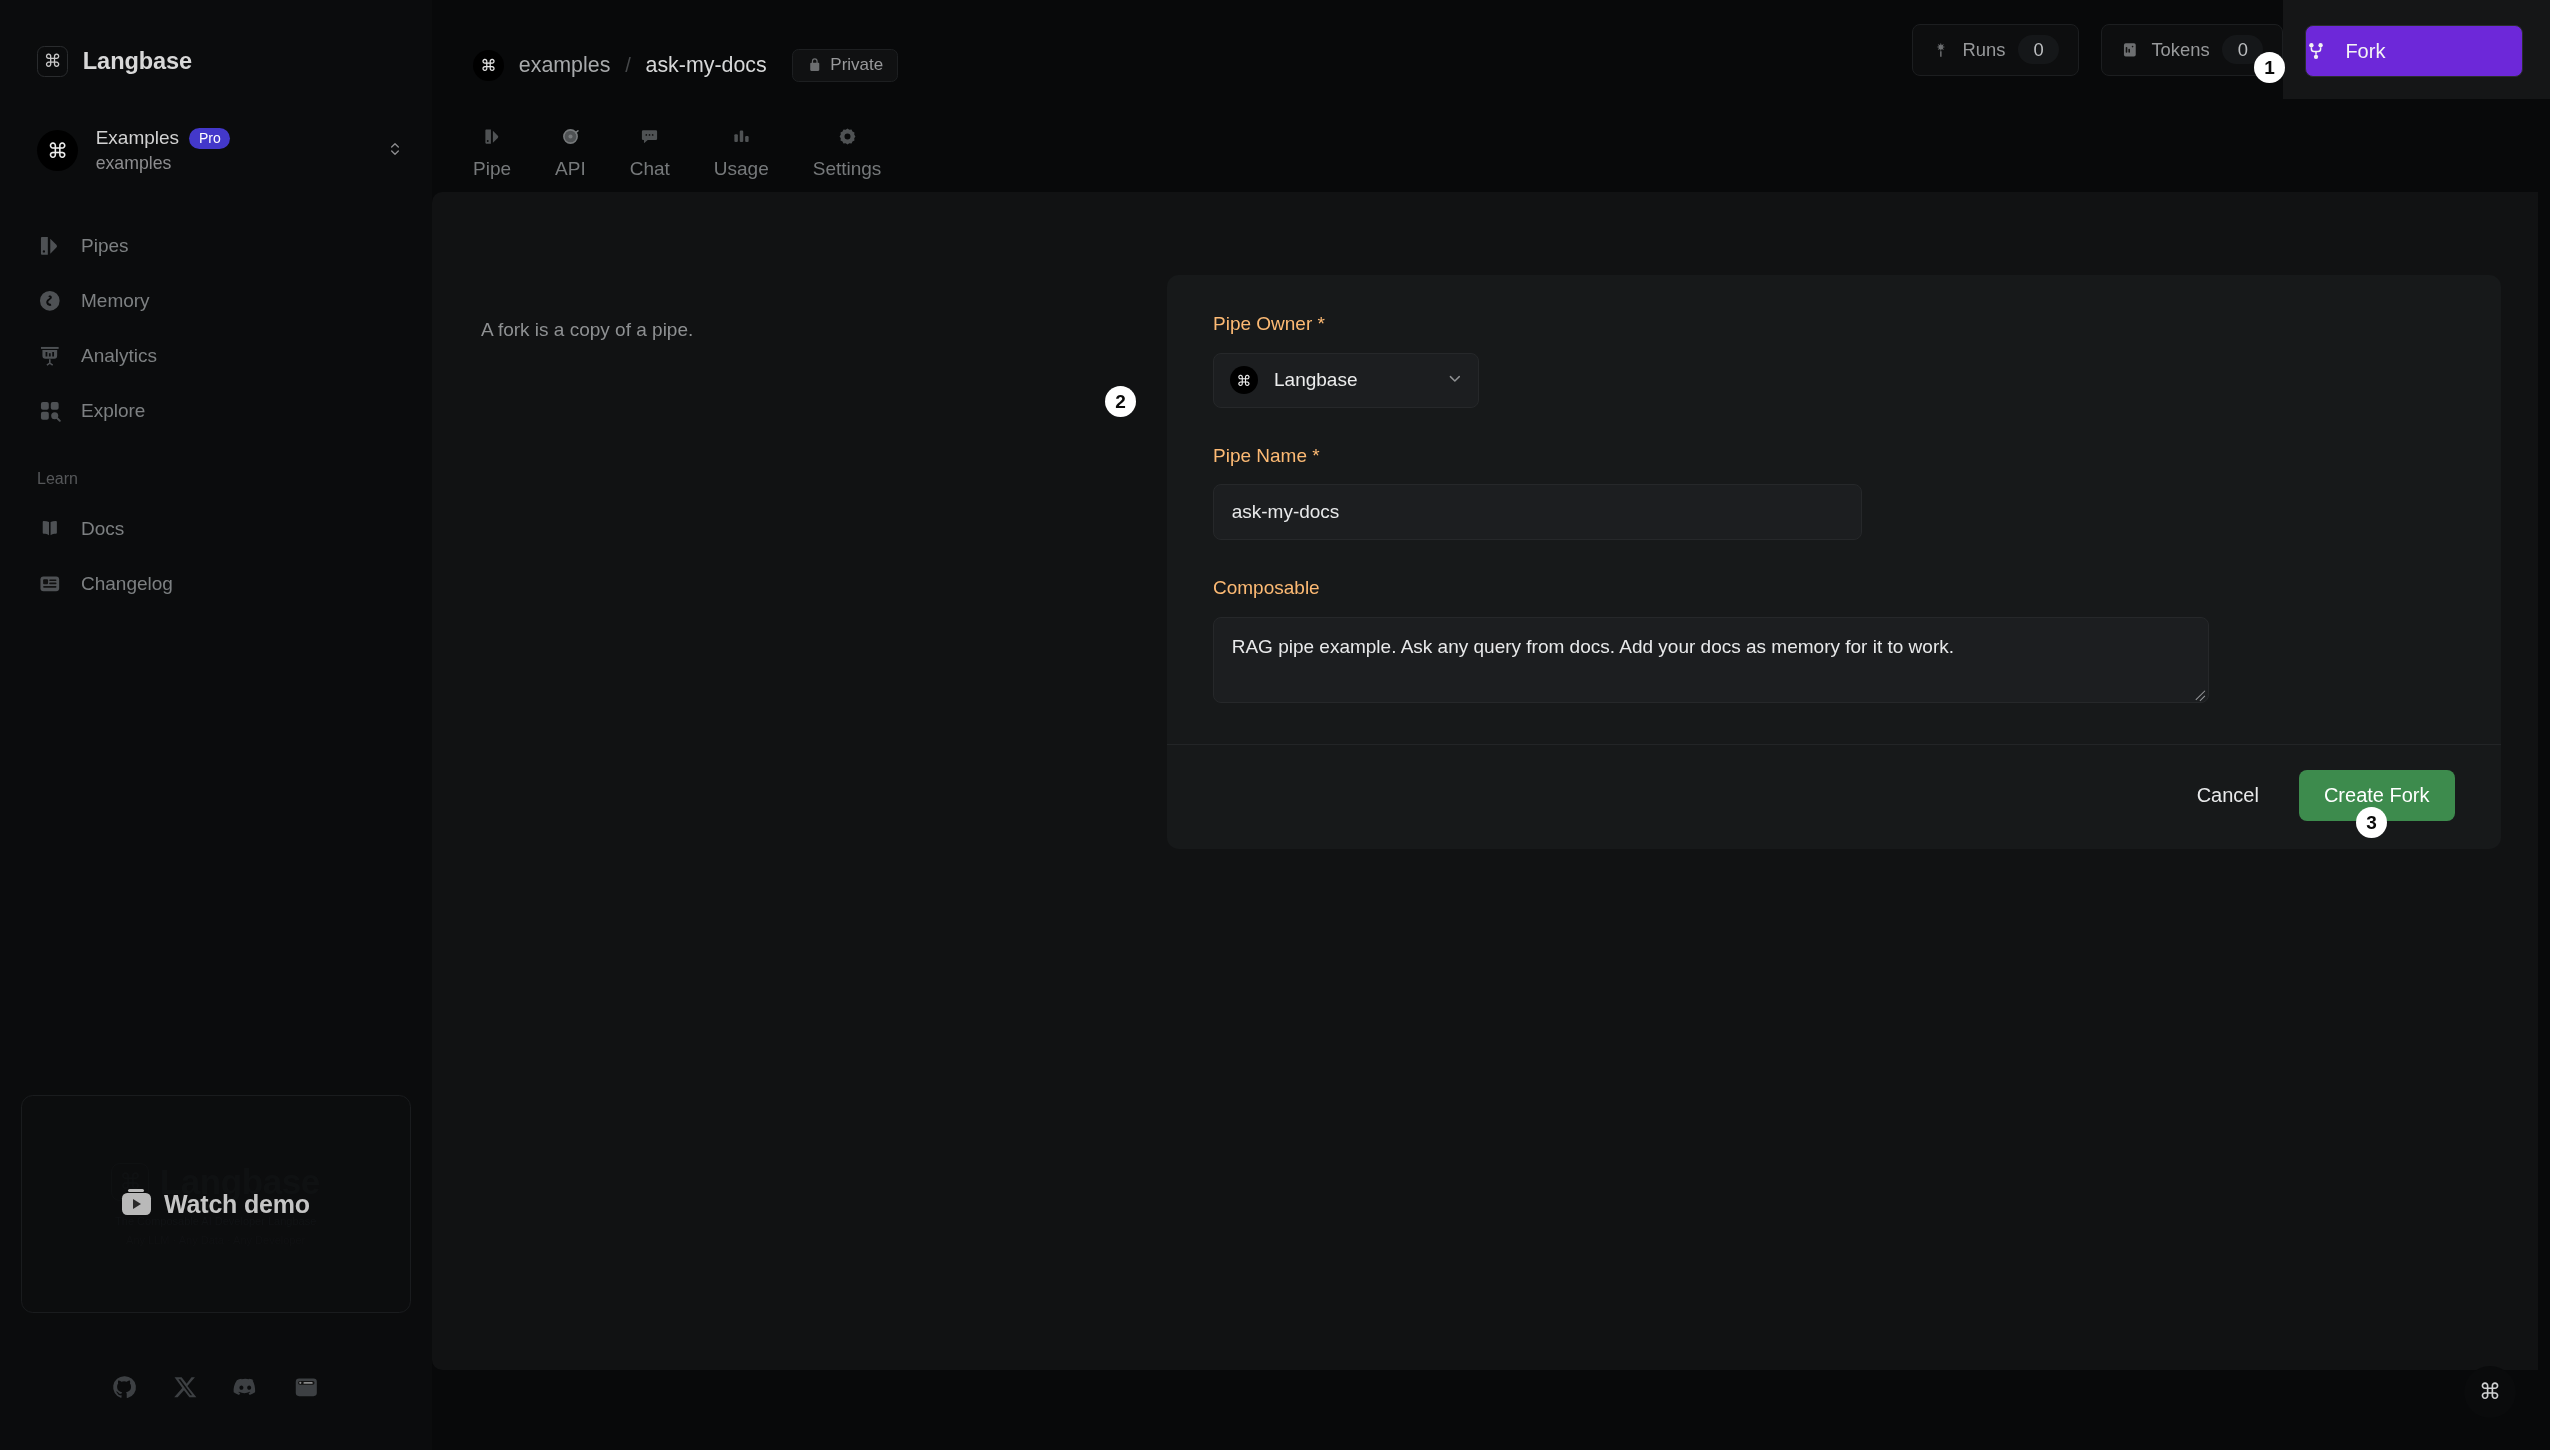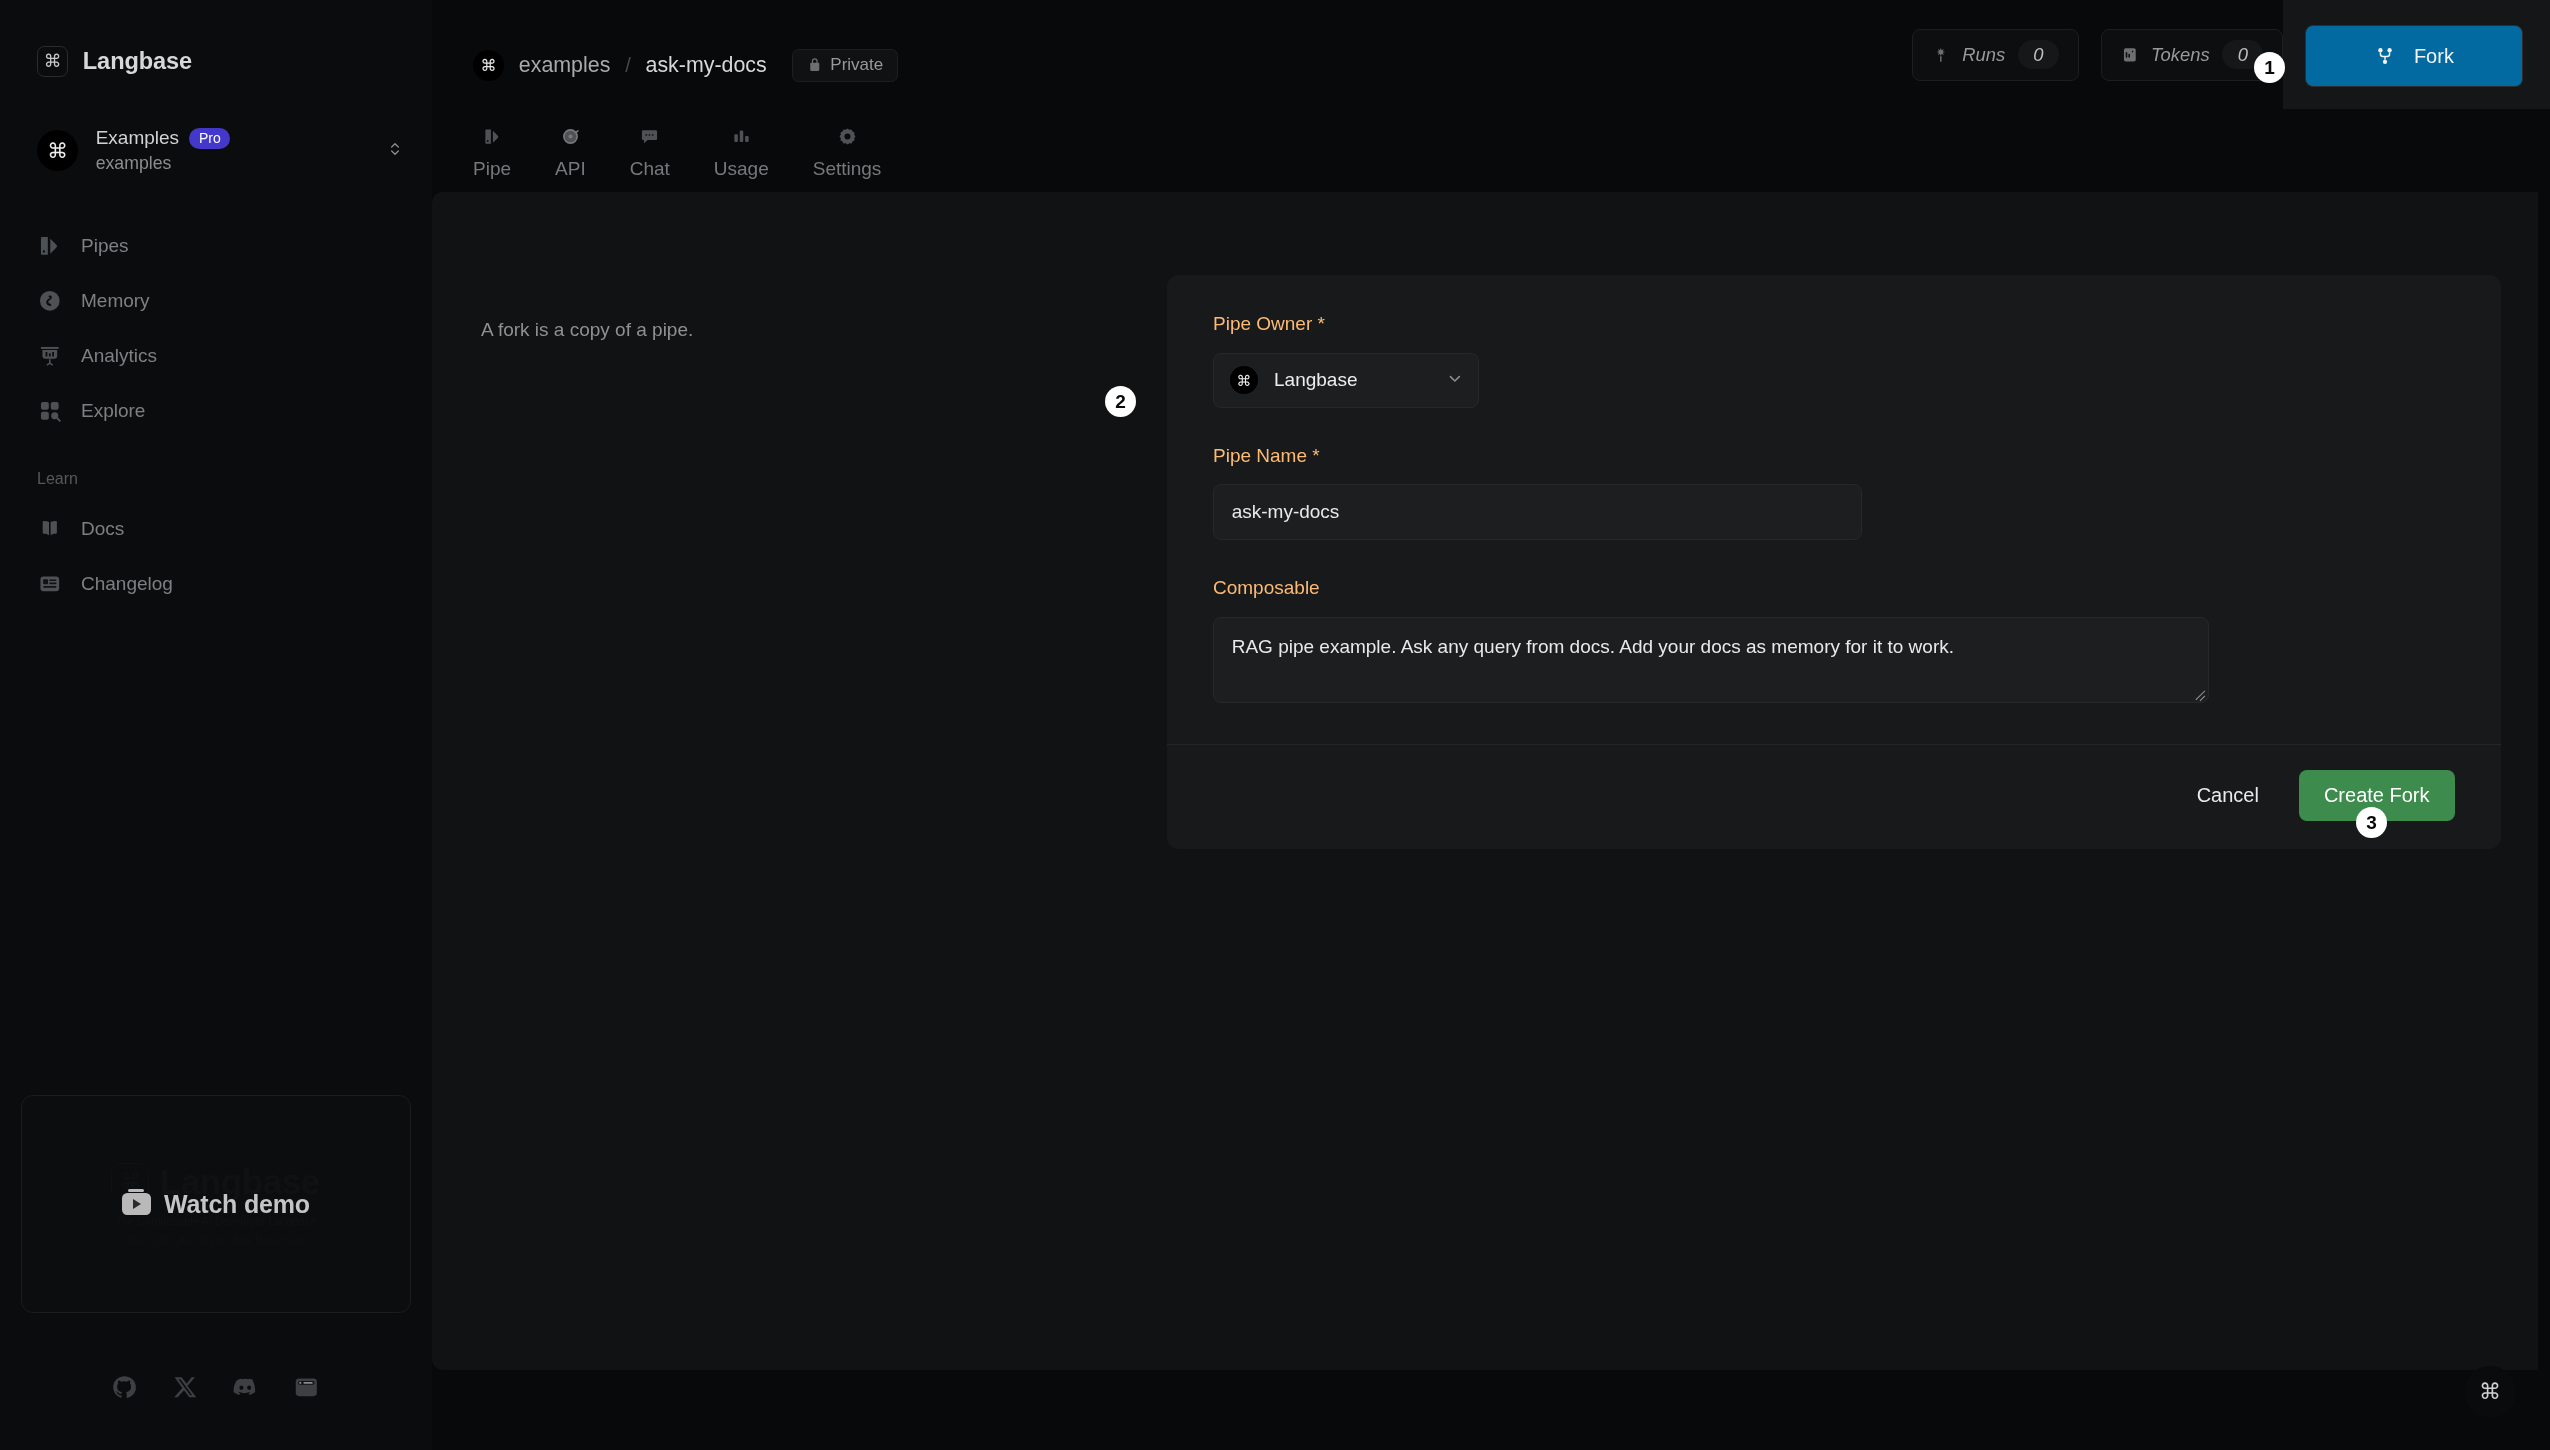--- a/index.html
+++ b/index.html
@@ -133,32 +133,31 @@
     position:absolute; right:0; top:0; display:flex; align-items:center;
   }
   .fork-spot {
     background:#151617; padding:25px 26.6px 22px 22px;
   }
   .stat-pill {
     display:flex; align-items:center; gap:12.5px;
     height:52px; padding:0 19px;
     border:0.7px solid #1c1e20; border-radius:8px; background:#0d0e0f;
     margin-left:22px;
-    font-style:italic;
   }
   .stat-pill svg { width:17.7px; height:17.7px; fill:#6d6f71; display:block; }
   .stat-label { font-size:18.4px; color:#97999b; }
   .stat-value {
     font-size:18.4px; color:#bcbec0; background:#151719;
     border-radius:737px; padding:3.7px 15.5px; line-height:1.15;
   }
   .fork-btn {
-    display:flex; align-items:center; justify-content:center; gap:19px;
-    width:218px; height:62px;
-    border:0.7px solid #2b2d2f; border-radius:8px; background:#0369a1;
+    display:flex; align-items:center; justify-content:flex-start; gap:19px;
+    width:218px; height:52px;
+    border:0.7px solid #2b2d2f; border-radius:8px; background:#6d28d9;
     cursor:pointer;
   }
   .fork-btn svg { width:20px; height:20px; fill:#f2f2f2; display:block; }
   .fork-btn span { font-size:20px; color:#f4f4f4; }
 
   .tabs {
     position:absolute; left:41px; top:127px;
     display:flex; align-items:center; gap:44px;
   }
   .tab { display:flex; align-items:center; gap:11.8px; cursor:pointer;flex-direction:column; }

